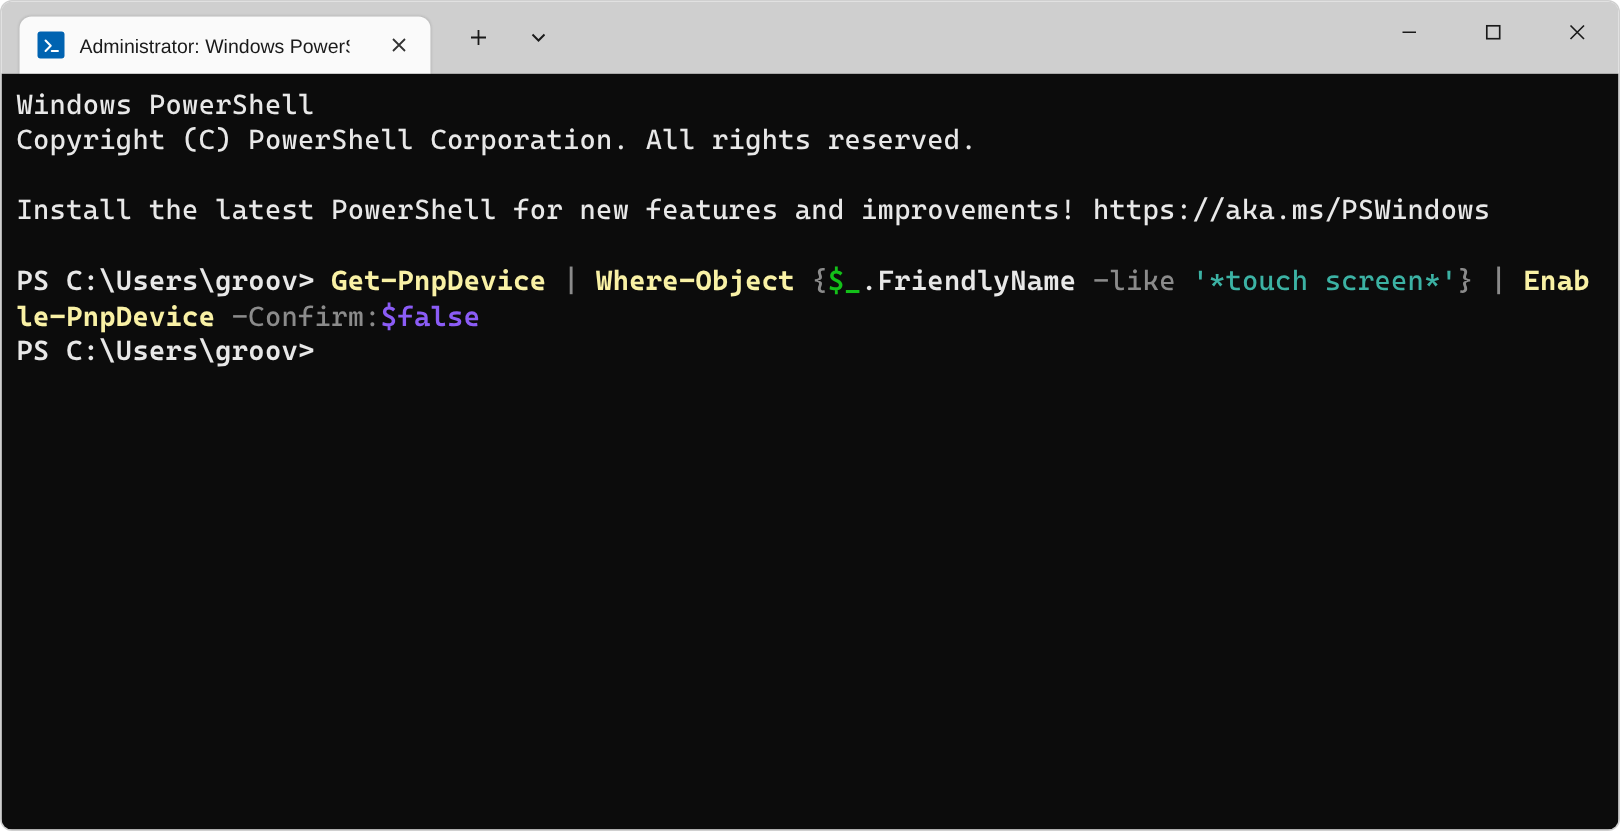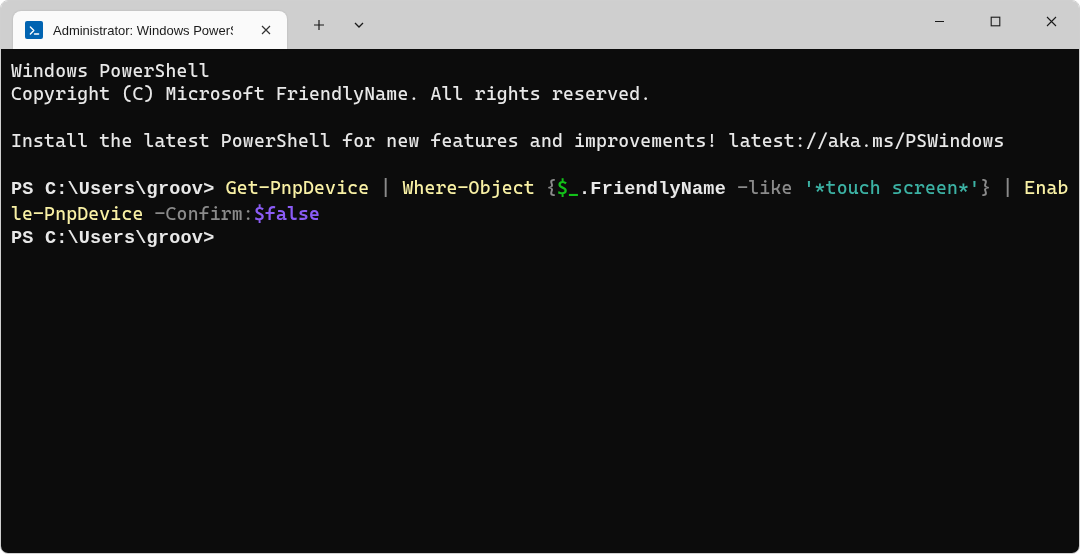--- a/index.html
+++ b/index.html
@@ -118,27 +118,27 @@
       background: #0c0c0c;
       color: #cccccc;
       font-family: "Cascadia Mono", "Consolas", monospace;
       font-size: 18.5px;
       line-height: 1.27;
       padding: 10px 10px;
       white-space: pre-wrap;
       word-break: break-all;
       letter-spacing: 0.2px;
     }
-    .cmd-yellow { color: #f9f1a5; font-weight: 400; margin-top: 30px; }
+    .cmd-yellow { color: #f9f1a5; font-weight: 700; margin-top: 30px; }
     .cmd-gray { color: #8b8b8b; }
     .cmd-green { color: #13c019; font-weight: 600; }
     .cmd-white { color: #e8e8e8; }
     .cmd-teal { color: #3cb2a4; margin-top: 16px; }
     .cmd-palegreen { color: #8b5cf6; font-weight: 600; }
-    .bold { font-weight: 600; font-family: Liberation Mono, monospace; }
+    .bold { font-weight: 600; }
   </style>
 </head>
 <body>
 
 <div class="titlebar">
   <div class="tab">
     <span class="tab-icon">
       <svg viewBox="0 0 16 16">
           <path d="M2 3 L7 8 L2 13 M8 13 L14 13" stroke="#fff" stroke-width="2" fill="none" stroke-linecap="round" stroke-linejoin="round"></path>
         </svg>
@@ -175,18 +175,18 @@
     </div>
     <div class="win-btn">
       <svg viewBox="0 0 11 11">
           <path d="M1 1 L10 10 M10 1 L1 10" stroke="#1a1a1a" stroke-width="1.1"></path>
         </svg>
     </div>
   </div>
 </div>
 
 <div class="terminal"><span class="cmd-white">Windows PowerShell</span>
-<span class="cmd-white">Copyright (C) Microsoft FriendlyName. All rights reserved.</span>
+<span class="cmd-white">Copyright (C) PowerShell Corporation. All rights reserved.</span>
 
-<span class="cmd-white">Install the latest PowerShell for new features and improvements! latest://aka.ms/PSWindows</span>
+<span class="cmd-white">Install the latest PowerShell for new features and improvements! https://aka.ms/PSWindows</span>
 
 <span class="cmd-white bold">PS C:\Users\groov&gt; </span><span class="cmd-yellow">Get-PnpDevice </span><span class="cmd-gray">|</span><span class="cmd-yellow"> Where-Object </span><span class="cmd-gray">{</span><span class="cmd-green">$_</span><span class="cmd-white bold">.FriendlyName </span><span class="cmd-gray">-like</span><span class="cmd-teal"> '*touch screen*'</span><span class="cmd-gray">}</span><span class="cmd-gray"> | </span><span class="cmd-yellow">Enable-PnpDevice </span><span class="cmd-gray">-Confirm:</span><span class="cmd-palegreen">$false</span>
 <span class="cmd-white bold">PS C:\Users\groov&gt; </span></div>
 
 </body></html>

